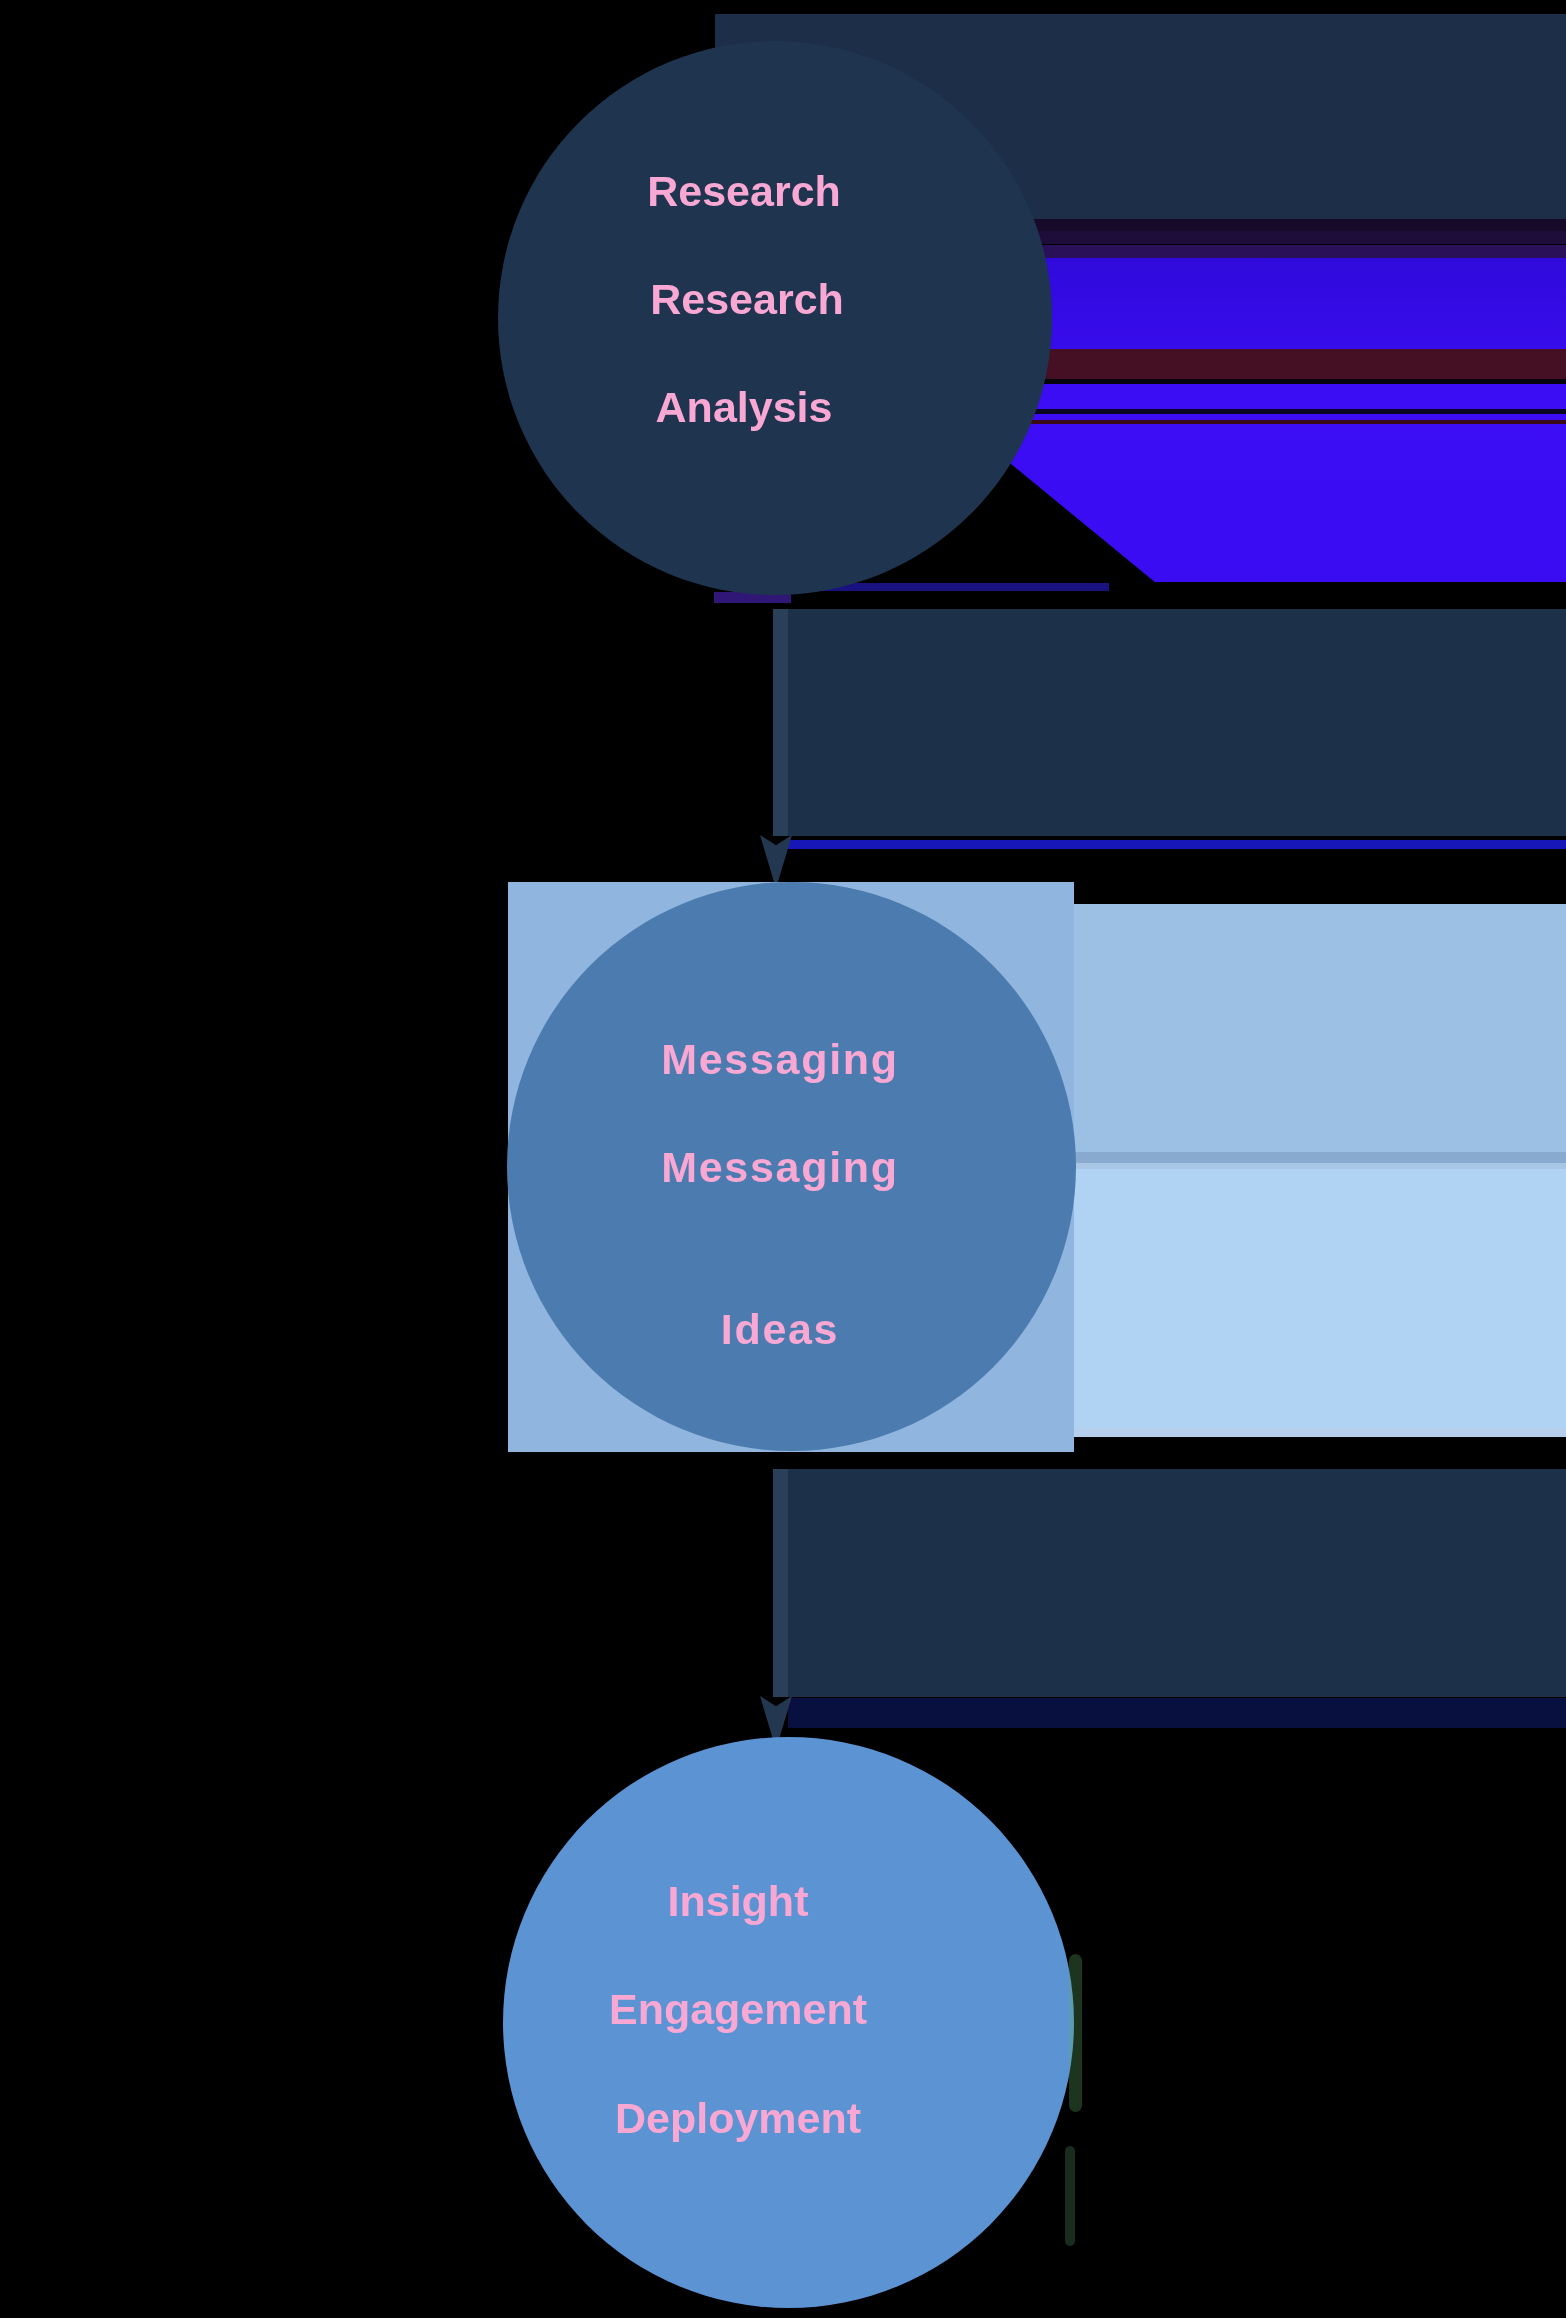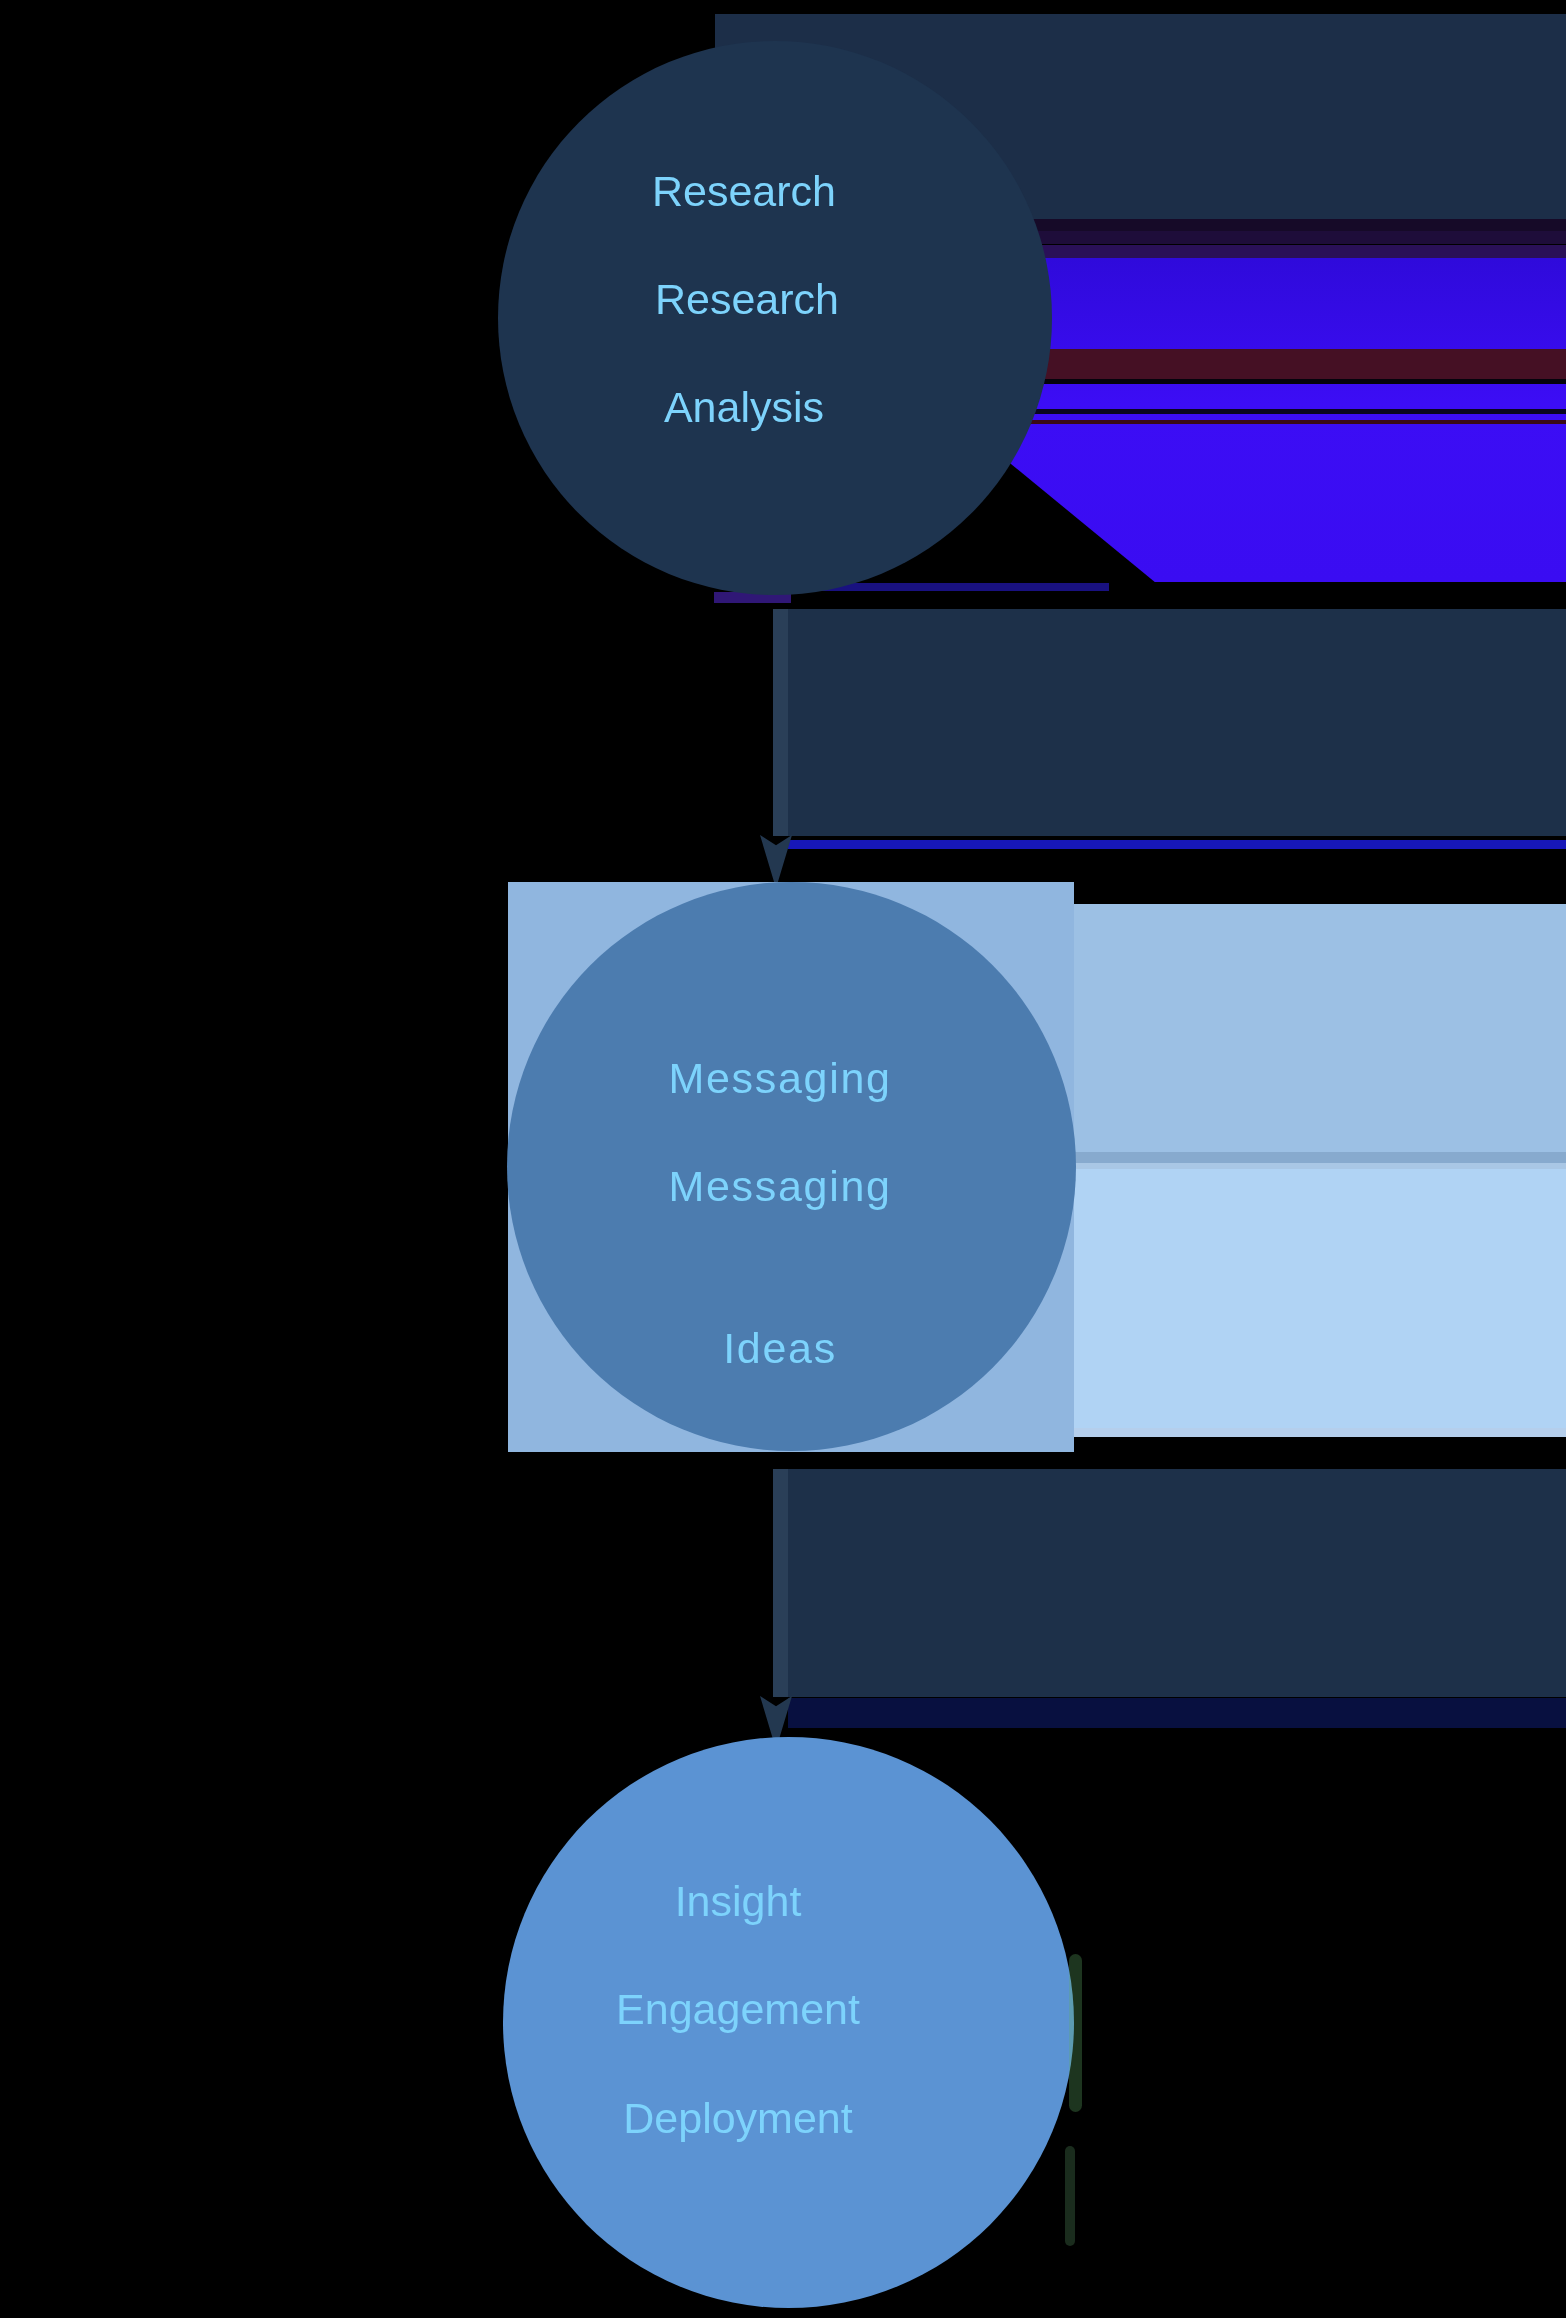--- a/index.html
+++ b/index.html
@@ -52,27 +52,27 @@
   .circle{border-radius:50%;}
   .circle-top{left:498px;top:41px;width:554px;height:554px;background:#1E344F;}
   .circle-mid{left:507px;top:882px;width:569px;height:569px;background:#4C7CAF;}
   .circle-bottom{left:503px;top:1737px;width:571px;height:571px;background:#5B93D3;}
 
   
   .label{
     position:absolute;
     transform:translateX(-50%);
     white-space:nowrap;
-    color:#7dd3fc;
+    color:#f9a8d4;
     font-size:43px;
     line-height:1;
-    font-weight:400;
+    font-weight:700;
     text-align:center;
   }
-  .lbl-mid{letter-spacing:1.7px;margin-top:19px;}
+  .lbl-mid{letter-spacing:1.7px;}
 
   
   .green-smudge-1{left:1069px;top:1954px;width:13.3px;height:158px;background:rgba(96,176,104,.30);border-radius:6.7px;}
   .green-smudge-2{left:1065px;top:2146px;width:10px;height:100px;background:rgba(120,200,130,.22);border-radius:5px;}
 </style>
 </head>
 <body>
 
 <div class="stage">
 

